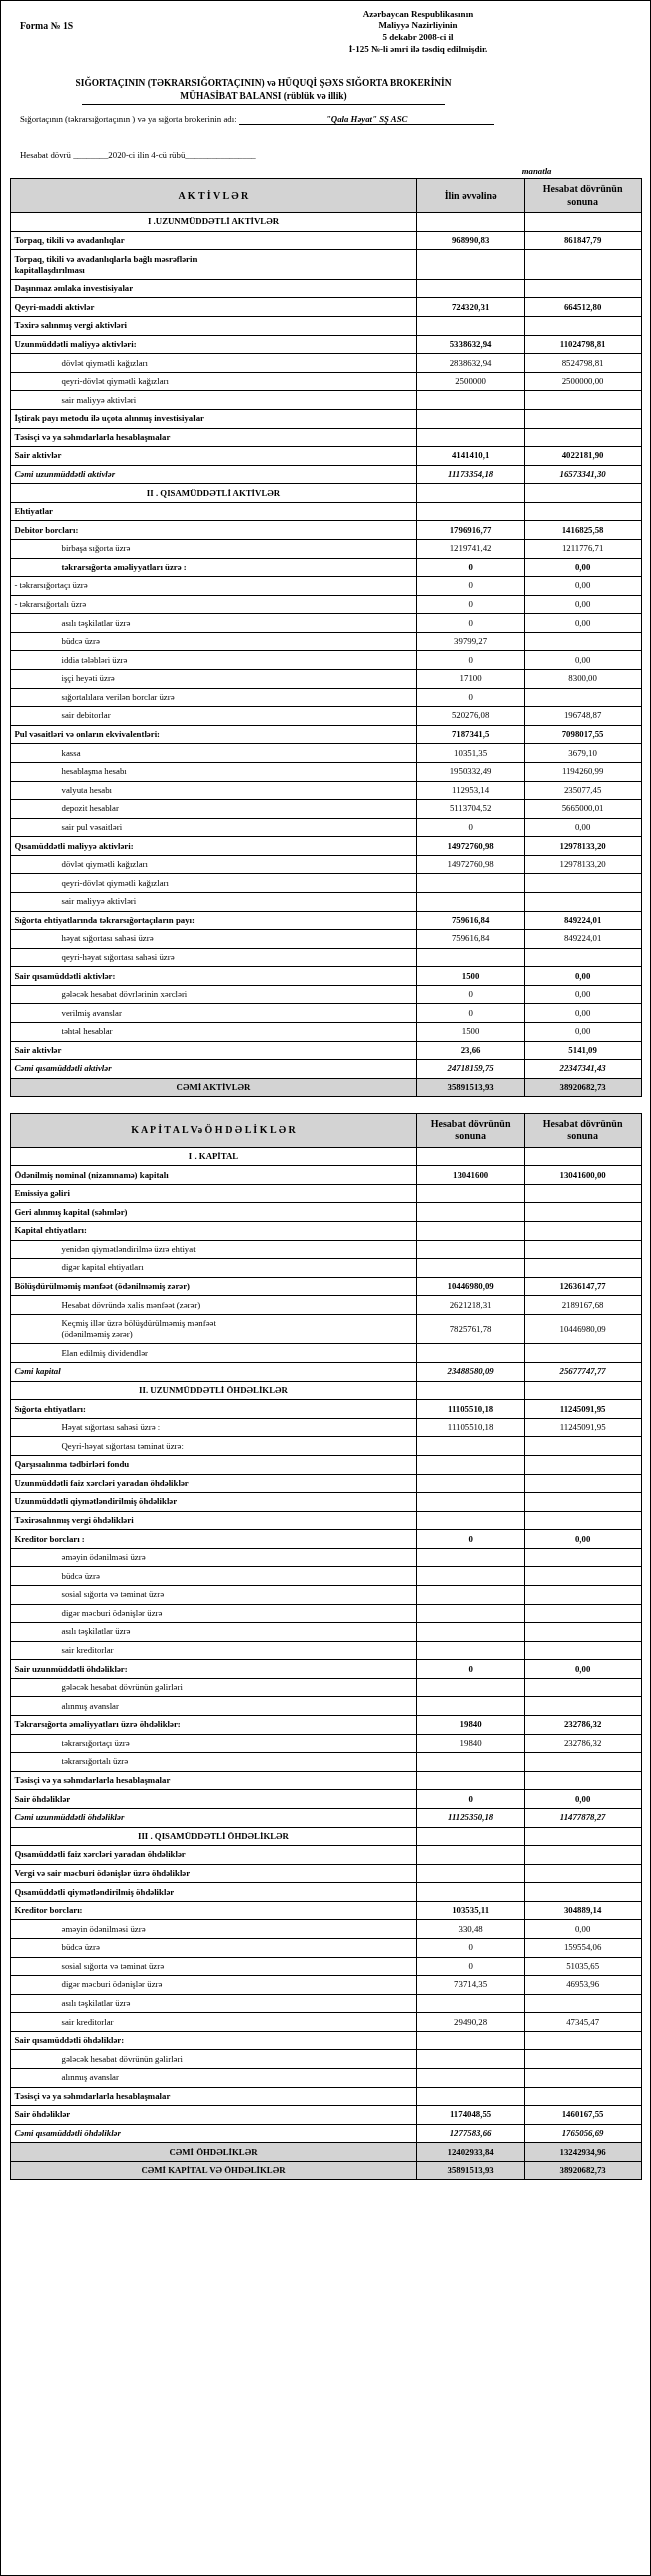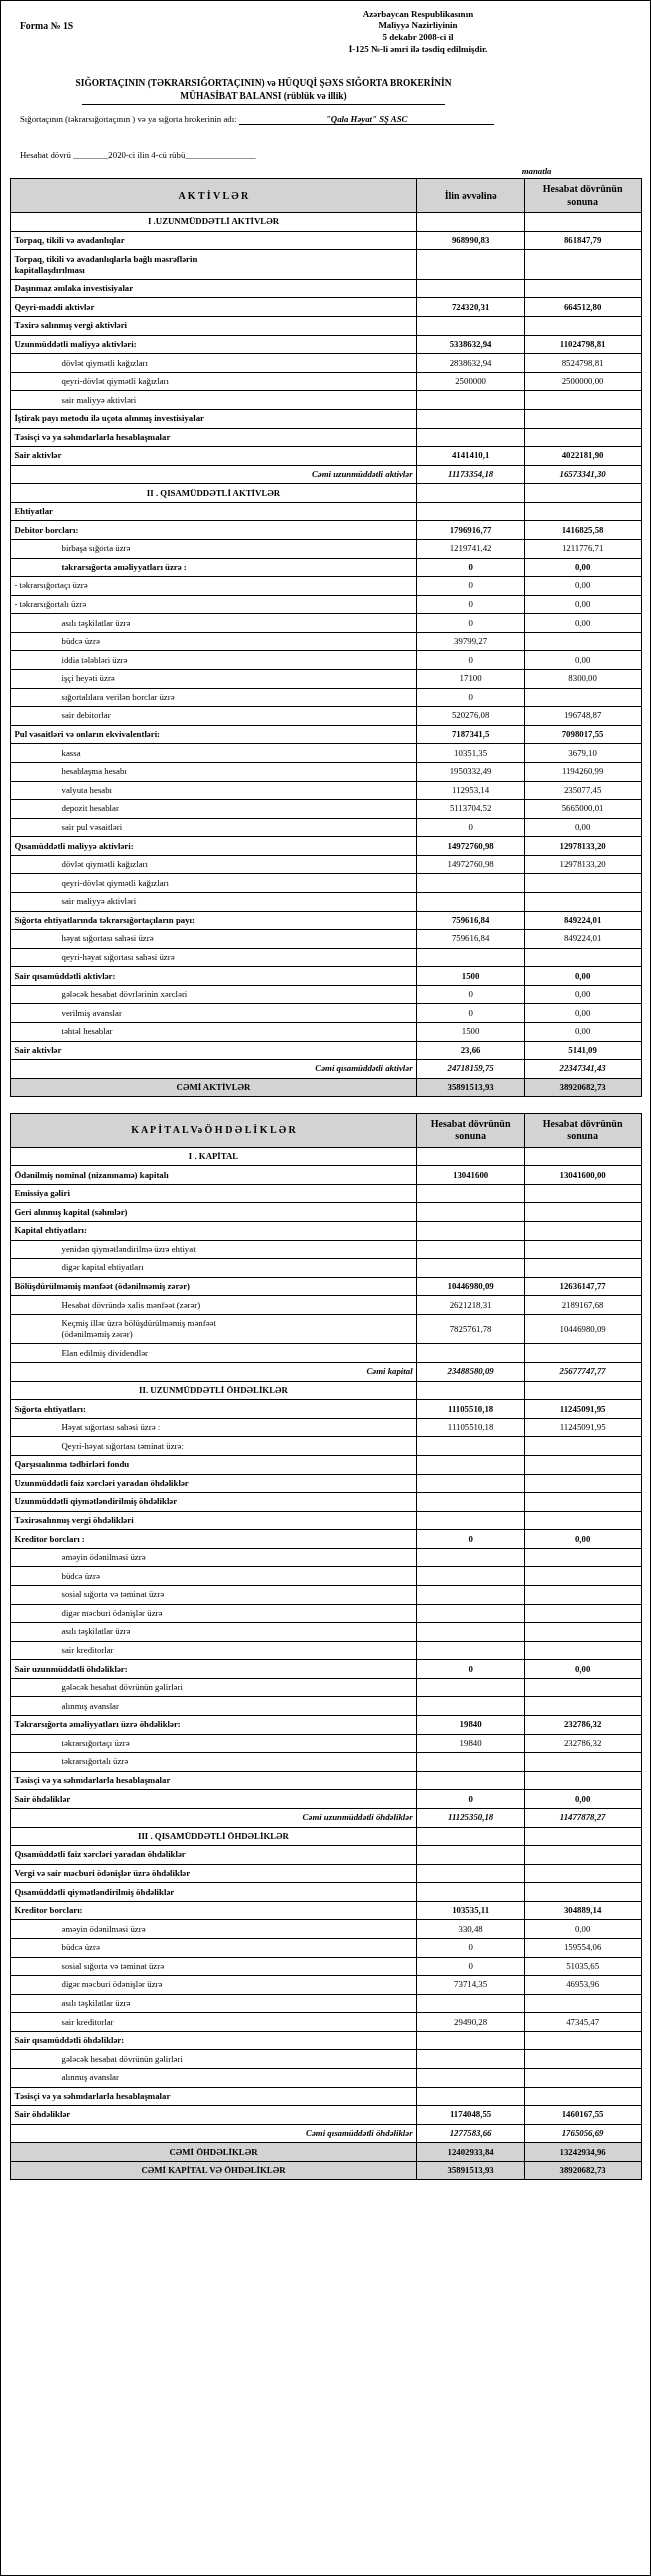--- a/index.html
+++ b/index.html
@@ -51,21 +51,21 @@
   td.c-v { text-align: center; }
   
   tr.r-sec  { font-weight: bold; }
   tr.r-sec  td.c-label { text-align: center; }
   tr.r-main { font-weight: bold; }
   tr.r-sub  td.c-label { padding-left: 51px; }
   tr.r-subb { font-weight: bold; }
   tr.r-subb td.c-label { padding-left: 51px; }
   tr.r-sub2 td.c-label { }
   tr.r-total { font-weight: bold; font-style: italic; }
-  tr.r-total td.c-label { text-align: right; margin-left: 29px; }
+  tr.r-total td.c-label { text-align: left; margin-left: 29px; }
   tr.r-total td { border-top: 1px solid #000; }
   tr.r-grand { font-weight: bold; background: #d3d3d3; }
   tr.r-grand td.c-label { text-align: center; }
   tr.r-grand td { border-top: 1.3px solid #000; }
 </style>
 </head>
 <body>
 
 <div class="page">
 

